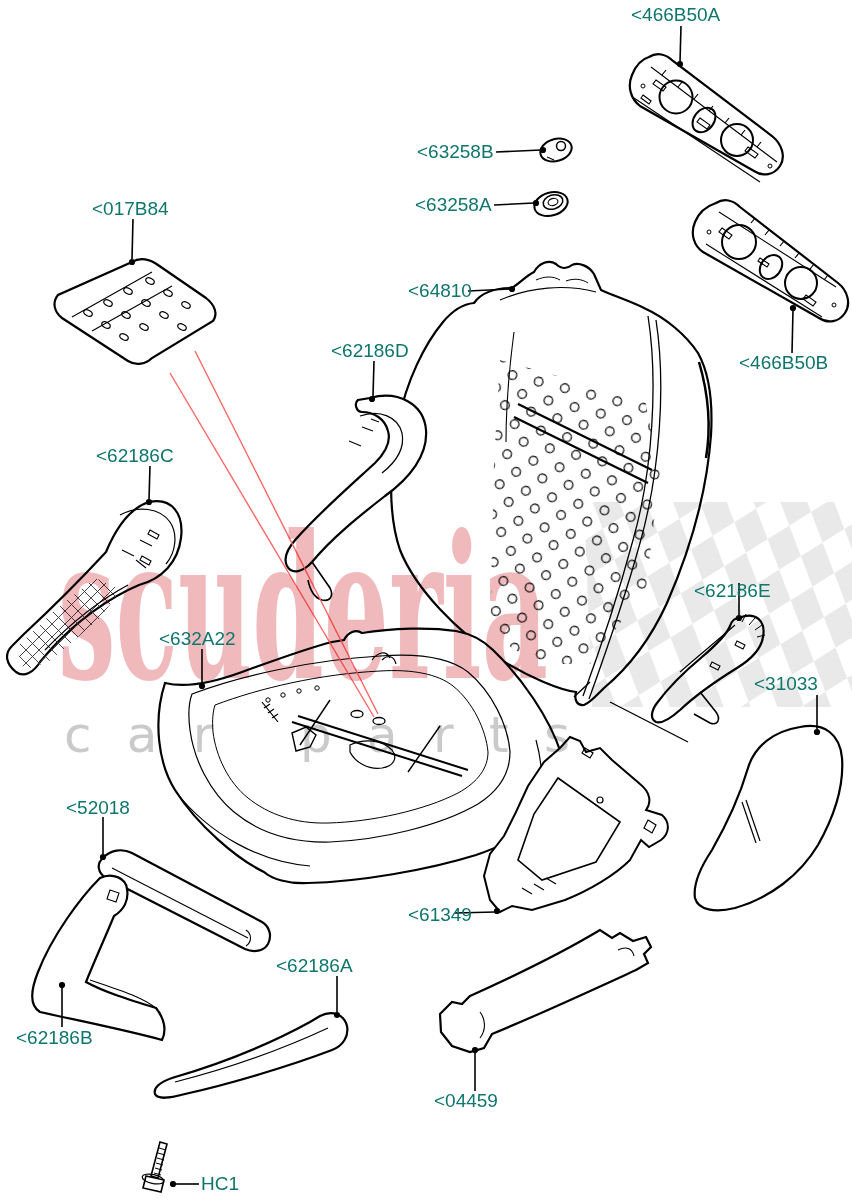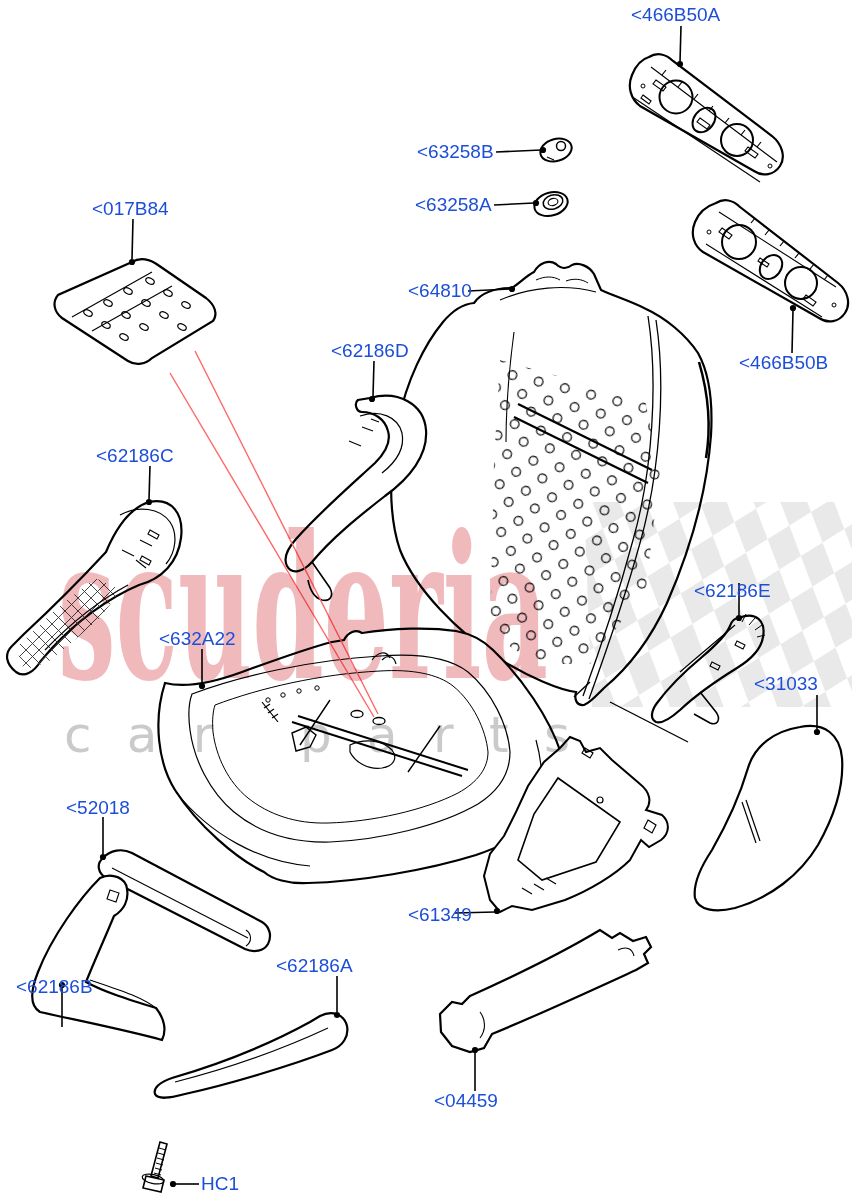--- a/index.html
+++ b/index.html
@@ -1,19 +1,19 @@
 <!DOCTYPE html>
 <html><head>
 <meta charset="utf-8">
 <style>
   html,body{margin:0;padding:0;background:#fff;}
   .stage{position:relative;width:852px;height:1200px;background:#ffffff;overflow:hidden;
          font-family:"Liberation Sans",sans-serif;}
   .stage svg{position:absolute;left:0;top:0;}
-  .plabel{position:absolute;font-size:19px;line-height:19px;color:#1d4ed8;white-space:nowrap;
+  .plabel{position:absolute;font-size:19px;line-height:19px;color:#0f766e;white-space:nowrap;
           letter-spacing:0px;cursor:pointer;}
   .wm-brand{font-family:"DejaVu Serif",serif;font-weight:bold;}
   .wm-sub{font-family:"DejaVu Sans",sans-serif;}
 </style>
 </head>
 <body>
 
 <div class="stage">
 
 <svg width="852" height="1200" viewBox="0 0 852 1200">
@@ -292,17 +292,17 @@
 <div class="plabel" style="left:408px;top:281px">&lt;64810</div>
 <div class="plabel" style="left:331px;top:341px">&lt;62186D</div>
 <div class="plabel" style="left:739px;top:353px">&lt;466B50B</div>
 <div class="plabel" style="left:96px;top:446px">&lt;62186C</div>
 <div class="plabel" style="left:694px;top:581px">&lt;62186E</div>
 <div class="plabel" style="left:159px;top:629px">&lt;632A22</div>
 <div class="plabel" style="left:754px;top:674px">&lt;31033</div>
 <div class="plabel" style="left:66px;top:798px">&lt;52018</div>
 <div class="plabel" style="left:408px;top:905px">&lt;61349</div>
 <div class="plabel" style="left:276px;top:956px">&lt;62186A</div>
-<div class="plabel" style="left:16px;top:977px">&lt;62186B</div>
+<div class="plabel" style="left:16px;top:1028px">&lt;62186B</div>
 <div class="plabel" style="left:434px;top:1091px">&lt;04459</div>
 <div class="plabel" style="left:201px;top:1174px">HC1</div>
 
 </div>
 
 </body></html>

